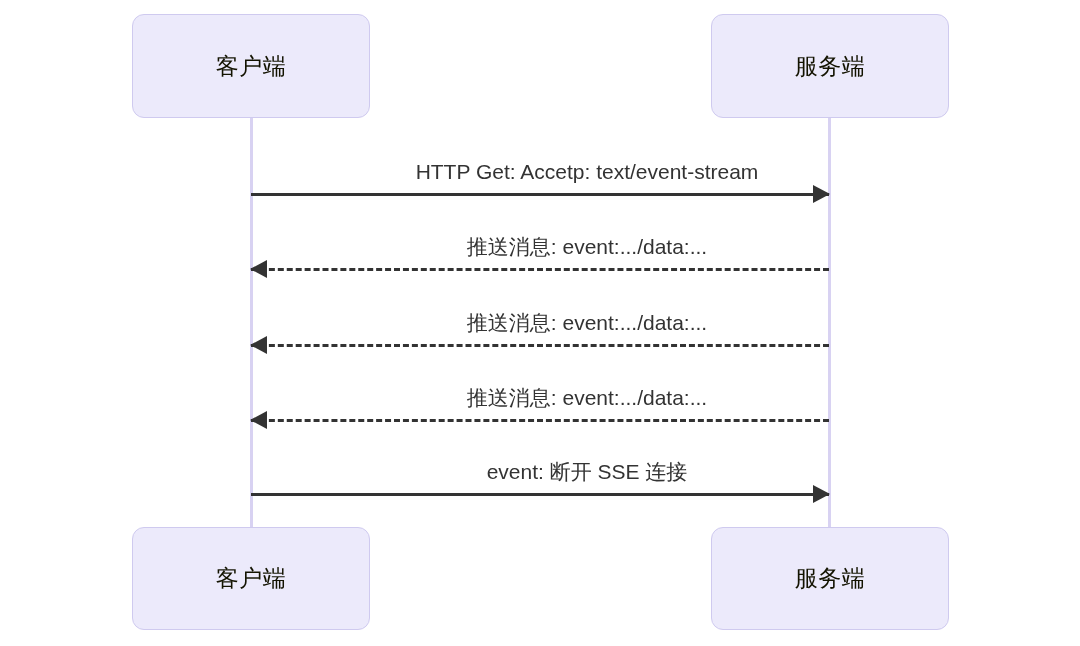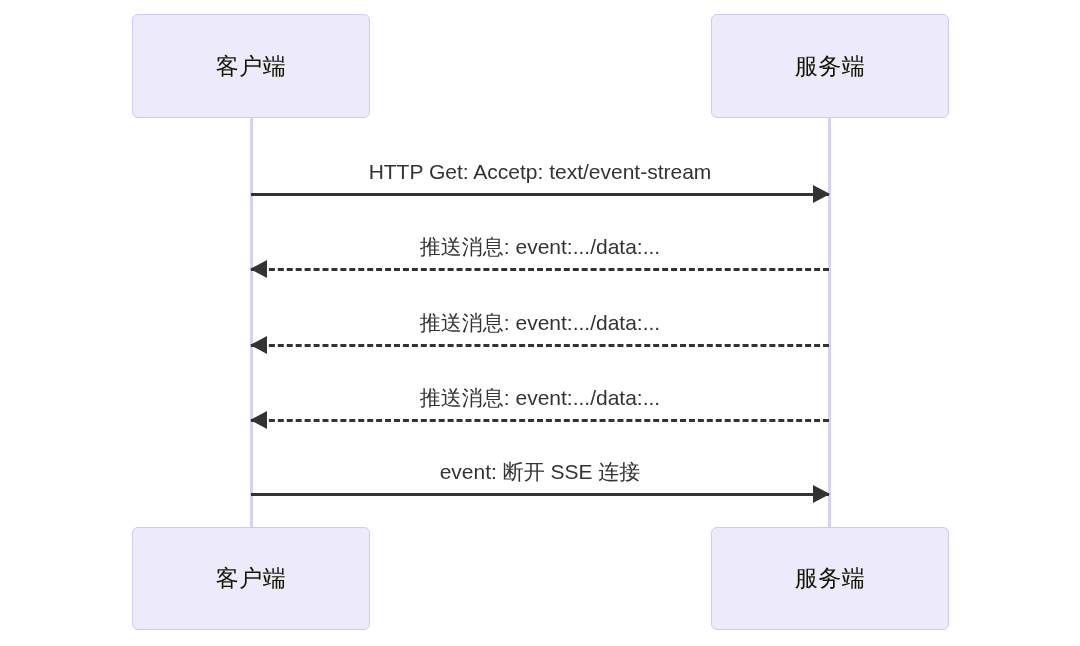--- a/index.html
+++ b/index.html
@@ -16,21 +16,21 @@
     height: 646px;
     background: #ffffff;
     overflow: hidden;
   }
   
   .actor-box {
     position: absolute;
     box-sizing: border-box;
     background: #ECEAFB;
     border: 1px solid #CFCAEF;
-    border-radius: 6px;
+    border-radius: 12px;
     display: flex;
     align-items: center;
     justify-content: center;
   }
   .actor-label {
     font-size: 23px;
     color: #131300;
     letter-spacing: 0.5px;
     line-height: 1;
     white-space: nowrap;
@@ -61,20 +61,21 @@
   .msg-label {
     position: absolute;
     left: 0;
     width: 100%;
     bottom: 9px;
     text-align: center;
     font-size: 21px;
     color: #333333;
     white-space: nowrap;
     line-height: 1.2;
+    padding-left: 47px;
   }
   .msg-line {
     position: absolute;
     left: 0;
     top: 0;
     width: 100%;
     height: 0;
     border-top: 3px solid #333333;
   }
   .msg-line.dashed {

